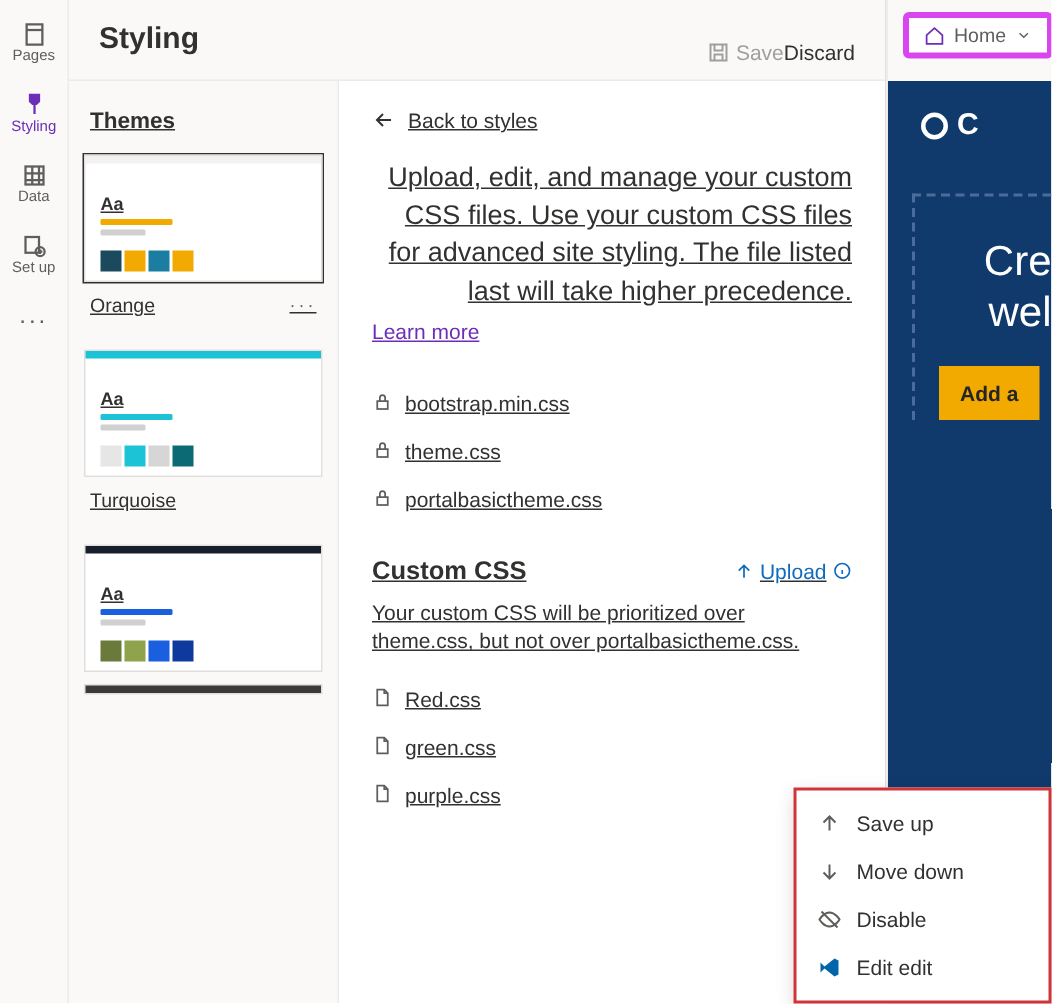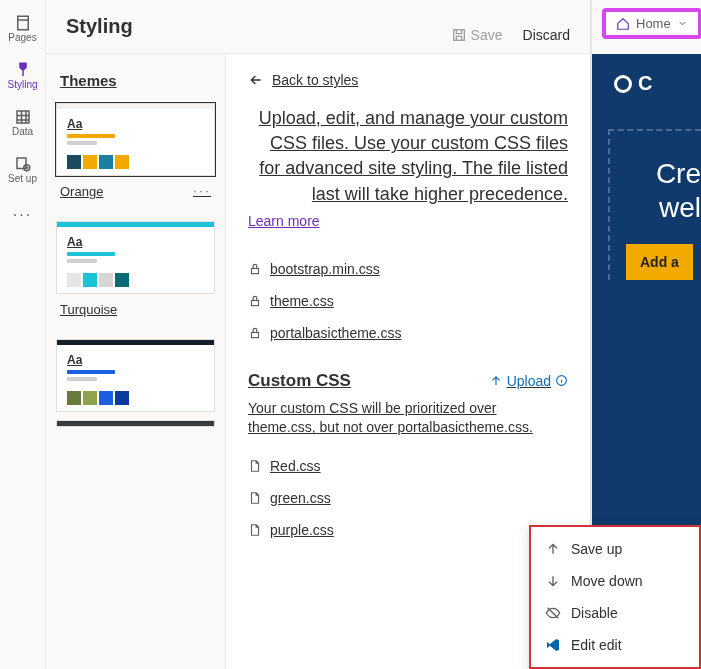--- a/index.html
+++ b/index.html
@@ -7,45 +7,45 @@
 
 .leftbar { width:46px; background:#faf9f8; border-right:1px solid #edebe9; display:flex; flex-direction:column; align-items:center; padding-top:8px; gap:6px; }
 .leftbar .nav { display:flex; flex-direction:column; align-items:center; width:100%; padding:6px 0; cursor:pointer; color:#605e5c; font-size:10px; }
 .leftbar .nav.active { color:#6c2eb9; }
 .leftbar .nav svg { width:18px; height:18px; }
 .leftbar .more { margin-top:6px; color:#605e5c; font-size:16px; letter-spacing:2px; }
 
 .col-main { flex:1; display:flex; flex-direction:column; border-right:1px solid #e1dfdd; overflow:hidden;}
 .header { height:54px; display:flex; align-items:center; justify-content:space-between; padding:0 20px; border-bottom:1px solid #edebe9; background:#faf9f8; }
 .header h1 { font-size:20px; font-weight:600; color:#323130; }
-.header .actions { display:flex; gap:20px; color:#a19f9d;margin-top:17px; }
+.header .actions { display:flex; color:#a19f9d;margin-top:17px; }
 .header .actions .btn { display:flex; align-items:center; gap:4px; font-size:14px;}
 .header .actions .discard { color:#323130; }
 
 .content { display:flex; flex:1; overflow:hidden;text-decoration:underline; }
 .themes-col { width:180px; border-right:1px solid #edebe9; background:#faf9f8; overflow-y:auto; padding-bottom:20px;}
 .themes-col h2 { font-size:15px; font-weight:600; padding:18px 14px 14px; color:#323130;}
 .theme-card-wrap { margin:0 10px 8px; }
 .theme-card { background:#fff; border:1px solid #e1dfdd; padding:0; }
 .theme-card.active { box-shadow:0 0 0 1px #323130; }
 .theme-card .topbar { height:5px; background:#f3f2f1; }
-.theme-card .inner { padding:8px 10px 6px; }
+.theme-card .inner { padding:20px 10px 6px; }
 .theme-card .aa { font-size:12px; font-weight:600; }
 .theme-card .bar { height:4px; margin-top:3px; border-radius:1px;}
 .theme-card .swatches { display:flex; gap:2px; margin-top:10px;}
 .theme-card .sw { width:14px; height:14px; }
 .theme-label-row { display:flex; align-items:flex-start; justify-content:space-between; padding:8px 4px 14px 4px;}
 .theme-label-row span { font-size:13px; color:#323130; }
 .theme-label-row .dots { color:#605e5c; letter-spacing:2px; font-size:12px;}
 
 .detail-col { flex:1; padding:18px 22px; overflow-y:auto; }
 .back { display:flex; align-items:center; gap:8px; color:#323130; font-size:14px; margin-bottom:18px; cursor:pointer;}
 .desc { font-size:18px; line-height:1.4; color:#323130; margin-bottom:6px;text-align:right;}
 .learn { color:#6c2eb9; text-decoration:underline; font-size:14px; cursor:pointer; display:inline-block; margin-bottom:24px;}
-.file-row { display:flex; align-items:center; gap:8px; padding:8px 0; font-size:14px; color:#323130; cursor:pointer;}
+.file-row { display:flex; gap:8px; padding:8px 0; font-size:14px; color:#323130; cursor:pointer;}
 .file-row svg { width:14px; height:14px; color:#605e5c;}
 .section-head { display:flex; align-items:center; justify-content:space-between; margin-top:22px; margin-bottom:8px;}
 .section-head h3 { font-size:17px; font-weight:600;}
 .upload-link { color:#0f6cbd; font-size:14px; display:flex; align-items:center; gap:4px; cursor:pointer;}
 .sub { font-size:14px; color:#323130; line-height:1.4; margin-bottom:12px;}
 
 .preview { width:110px; position:relative; background:#faf9f8; border-left:1px solid #edebe9; overflow:hidden;}
 .home-pill { position:absolute; top:8px; left:10px; display:flex; align-items:center; gap:6px; background:#fff; border:4px solid #d946ef; border-radius:4px; padding:4px 10px; font-size:13px; color:#605e5c; cursor:pointer;}
 .hero { position:absolute; top:54px; left:0; right:0; bottom:0; background:#0f3a6b; color:#fff; padding:18px 0 0 0 ;}
 .hero .logo { display:flex; align-items:center; gap:6px; padding:0 0 0 22px; font-size:20px; font-weight:600; }

